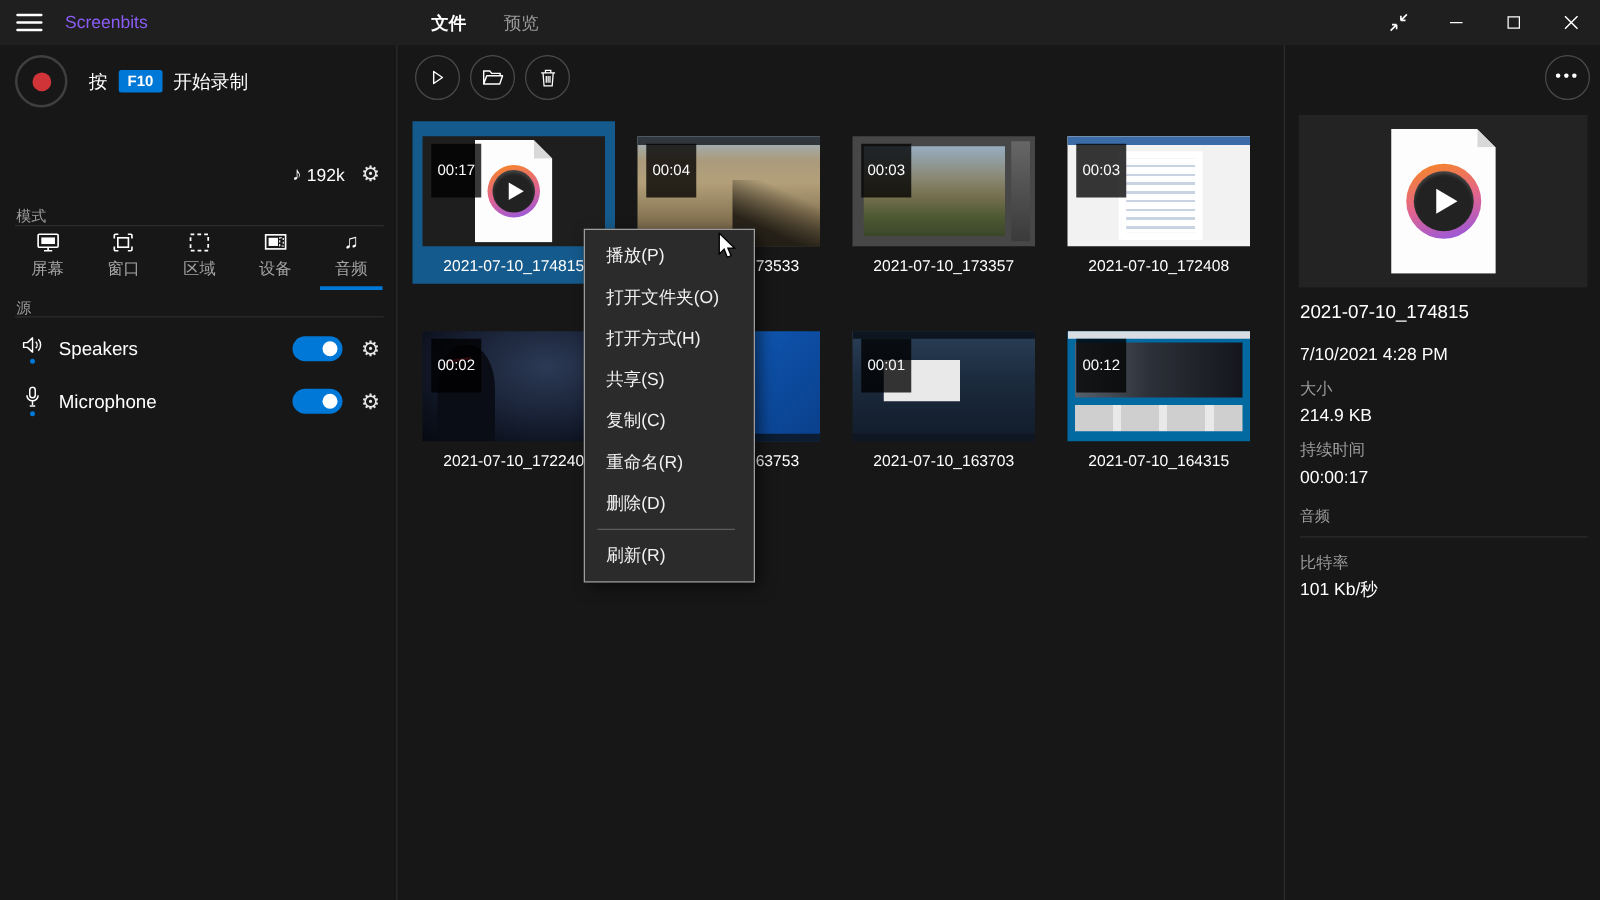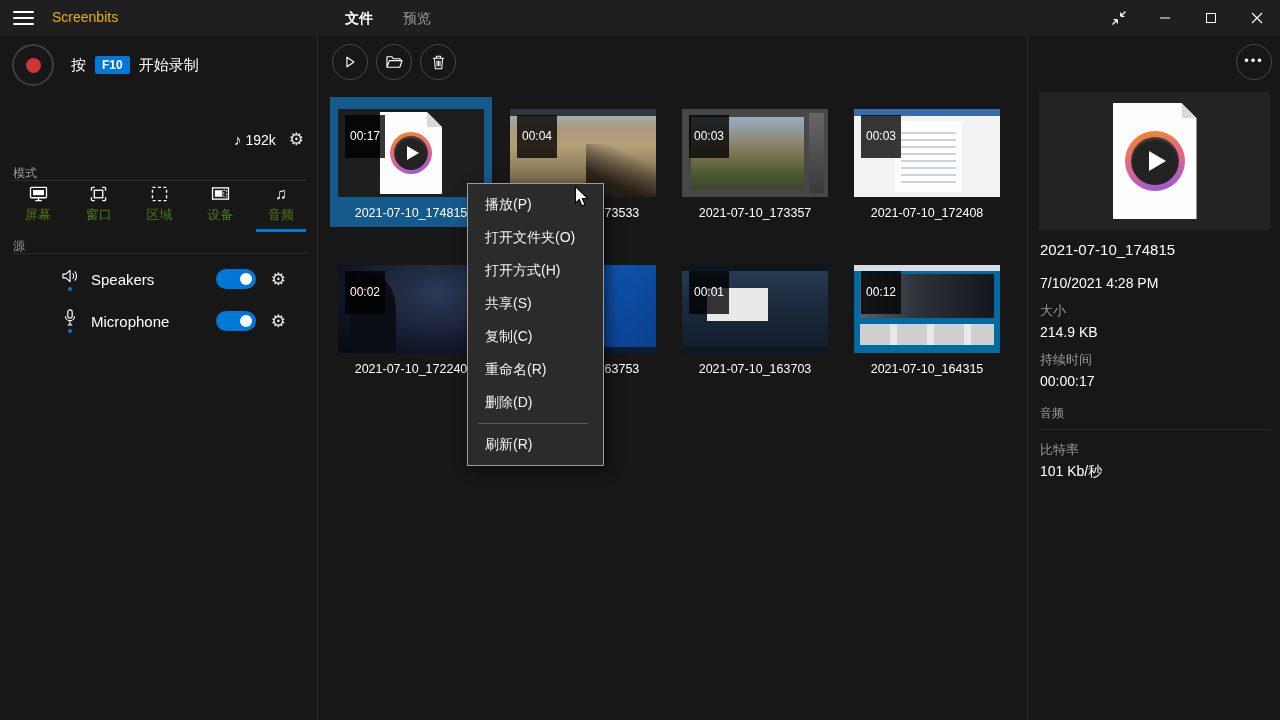--- a/index.html
+++ b/index.html
@@ -4,21 +4,21 @@
 <style>
   html,body{margin:0;padding:0;background:#000;}
   .app{position:relative;width:1280px;height:720px;background:#171717;color:#fff;
        font-family:"Liberation Sans","DejaVu Sans",sans-serif;overflow:hidden;}
 
   
   .titlebar{position:absolute;top:0;left:0;right:0;height:36px;background:#1f1f1f;}
   .hamburger{position:absolute;left:13px;top:9px;width:21px;height:18px;display:flex;
              flex-direction:column;justify-content:space-between;padding:2px 0;box-sizing:border-box;}
   .hamburger span{display:block;height:2px;background:#fff;border-radius:1px;}
-  .app-title{position:absolute;left:52px;top:9px;font-size:14px;color:#eab308;}
+  .app-title{position:absolute;left:52px;top:9px;font-size:14px;color:#8b5cf6;}
   .menubar{position:absolute;left:330px;top:0;height:36px;display:flex;align-items:center;}
   .menu-top-item{padding:0 15px;font-size:14px;height:36px;line-height:36px;}
   .menu-top-item.active{color:#fff;font-weight:bold;}
   .menu-top-item.dim{color:#9a9a9a;}
   .win-controls{position:absolute;right:0;top:0;height:36px;display:flex;}
   .win-btn{width:46px;height:36px;display:flex;align-items:center;justify-content:center;}
 
   
   .sidebar{position:absolute;top:36px;left:0;width:318px;bottom:0;background:#171717;
            border-right:1px solid #2d2d2d;box-sizing:border-box;}
@@ -31,23 +31,23 @@
   .audio-info{position:absolute;top:95px;right:13px;display:flex;align-items:center;gap:4px;}
   .note-glyph{font-size:15px;color:#fff;}
   .audio-bitrate{font-size:14px;color:#fff;margin-right:9px;}
   .gear{font-size:17px;color:#e6e6e6;line-height:1;}
   .section-label{position:absolute;left:13px;color:#9b9b9b;font-size:12px;}
   .hairline{position:absolute;left:12px;right:10px;border-top:1px solid #2c2c2c;}
   .mode-row{position:absolute;top:149px;left:10px;right:8px;display:flex;justify-content:space-between;}
   .mode-item{width:56px;display:flex;flex-direction:column;align-items:center;gap:4px;
              position:relative;padding-bottom:8px;}
   .mode-item .micon{height:17px;display:flex;align-items:center;}
-  .mode-item .mlabel{font-size:13px;color:#4d7c0f;}
+  .mode-item .mlabel{font-size:13px;color:#a3a3a3;}
   .mode-item.selected::after{content:"";position:absolute;bottom:0;left:3px;right:3px;height:3px;background:#0078d7;}
-  .source-rows{position:absolute;top:222px;left:0;right:18px;padding-left:44px;}
+  .source-rows{position:absolute;top:222px;left:0;right:0;}
   .source-row{height:42px;display:flex;align-items:center;padding:0 13px;}
   .src-icon{width:26px;display:flex;flex-direction:column;align-items:center;}
   .level-dot{width:4px;height:4px;border-radius:50%;background:#0078d7;margin-top:3px;}
   .src-label{font-size:15px;margin-left:8px;flex:1;color:#fff;}
   .toggle{width:40px;height:20px;border-radius:10px;background:#0078d7;position:relative;margin-right:15px;}
   .toggle::after{content:"";position:absolute;right:4px;top:4px;width:12px;height:12px;border-radius:50%;background:#fff;}
 
   
   .main{position:absolute;top:36px;left:319px;width:708px;bottom:0;background:#171717;}
   .toolbar{position:absolute;top:8px;left:13px;display:flex;gap:8px;}

